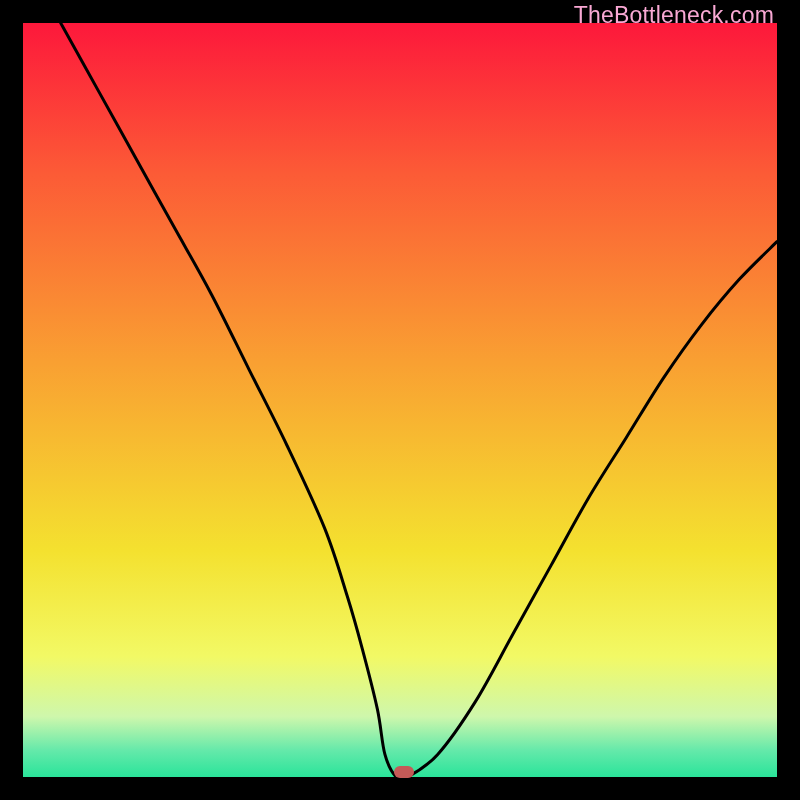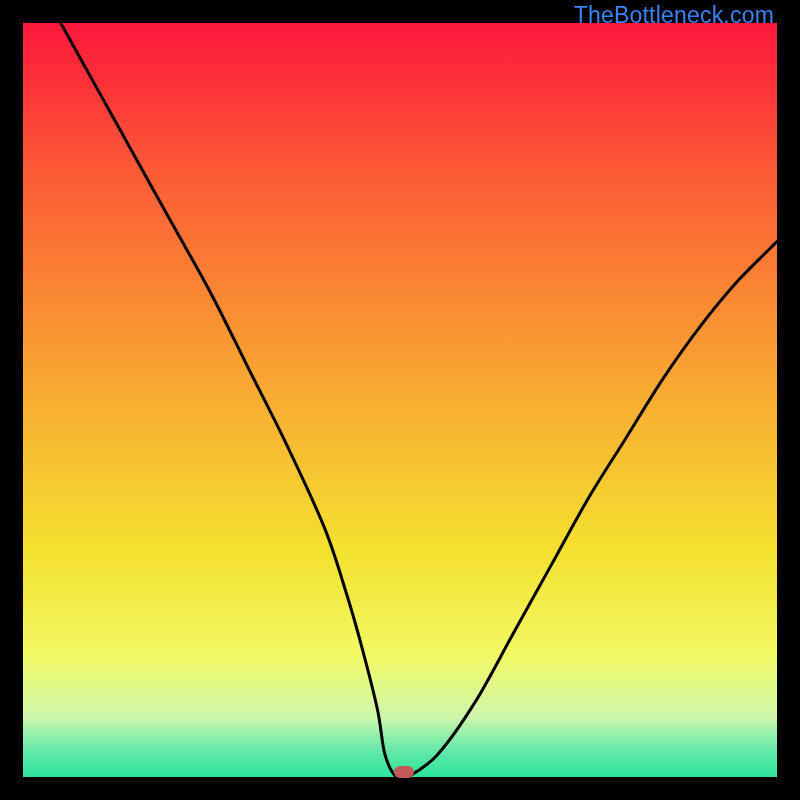--- a/index.html
+++ b/index.html
@@ -23,21 +23,21 @@
     position: absolute;
     left: 0;
     top: 0;
     width: 754px;
     height: 754px;
   }
   .watermark {
     position: absolute;
     top: 2px;
     right: 26px;
-    color: #3b82f6;
+    color: #f9a8d4;
     font-size: 23px;
     font-weight: 500;
     letter-spacing: 0.2px;
   }
   .marker {
     position: absolute;
     width: 20px;
     height: 12px;
     background: #c45a57;
     border-radius: 6px;

